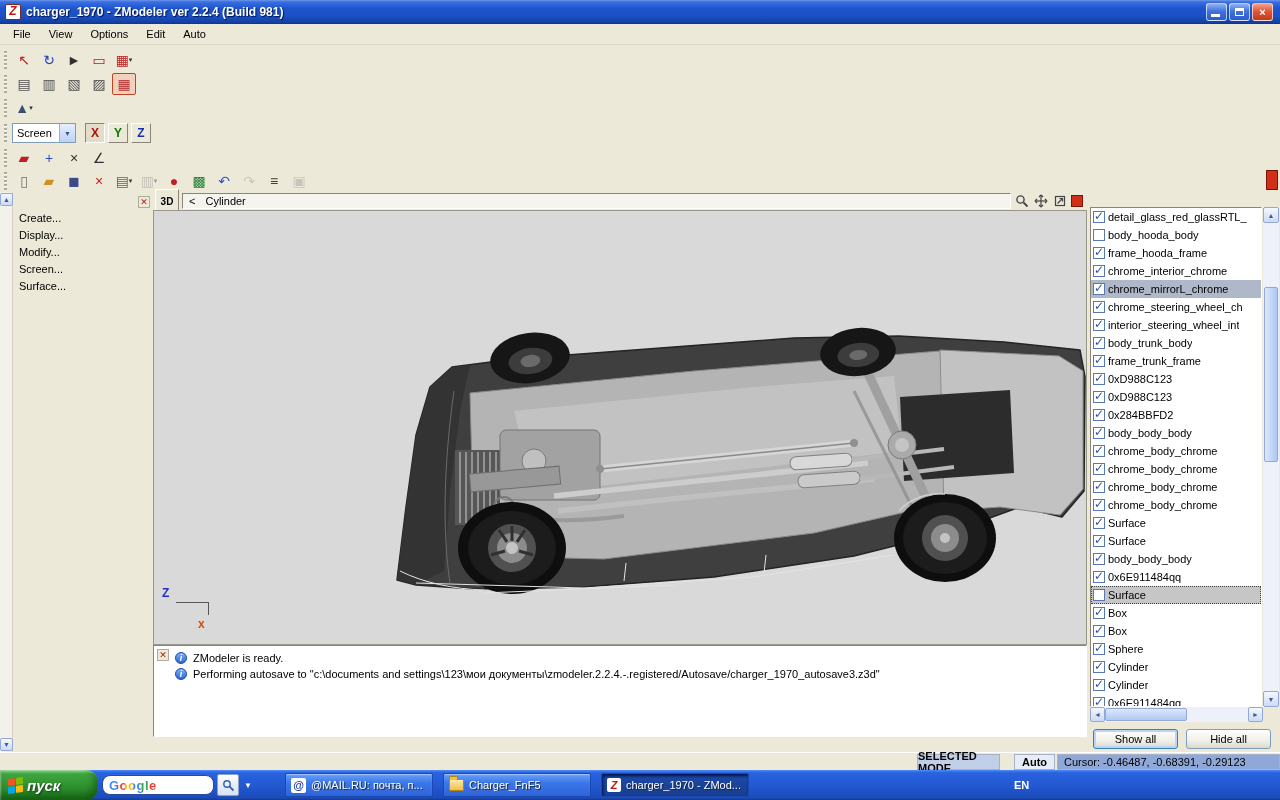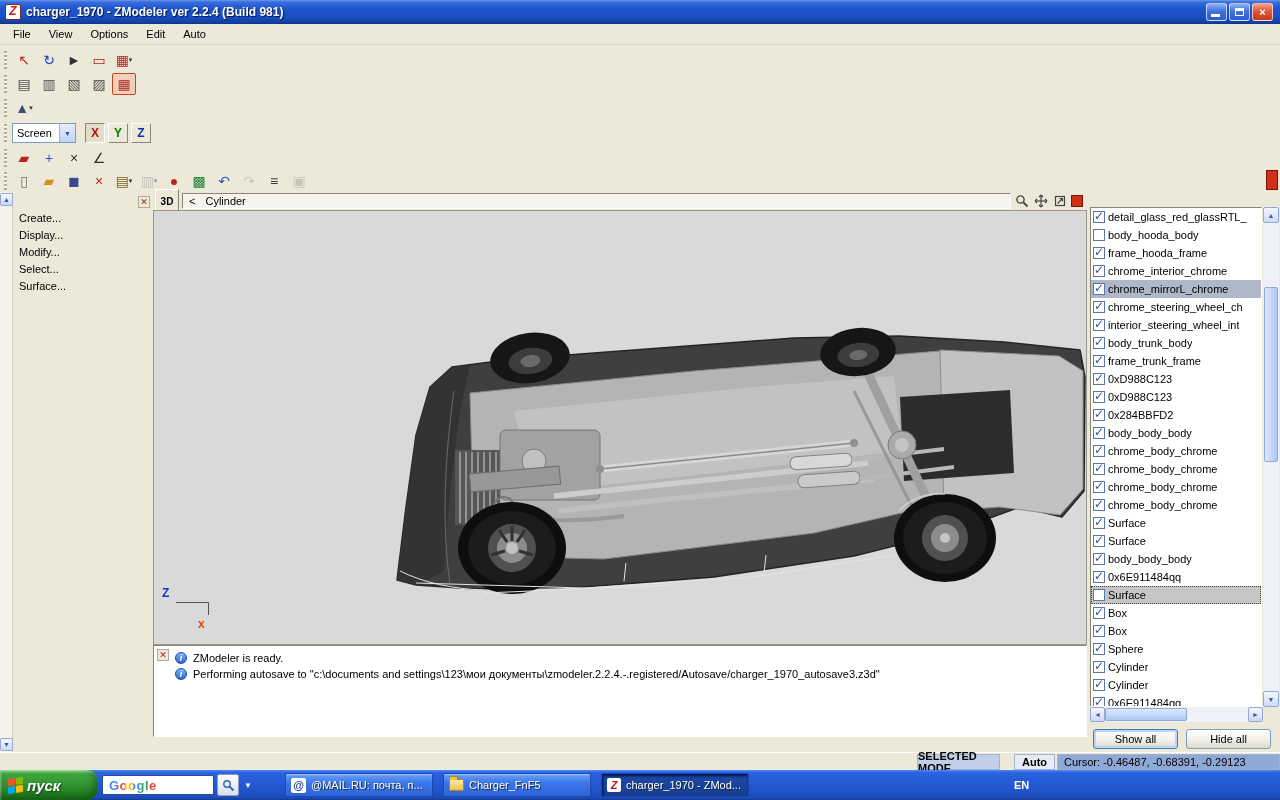--- a/index.html
+++ b/index.html
@@ -107,21 +107,21 @@
   .taskbar{position:absolute;left:0;top:770px;width:1280px;height:30px;
     background:linear-gradient(180deg,#4f8df8 0%,#2a62e0 9%,#2257cf 55%,#1c4cbb 92%,#15398f 100%)}
   .start-btn{position:absolute;left:0;top:0;width:98px;height:30px;border-radius:0 12px 12px 0;display:flex;align-items:center;gap:4px;padding-left:8px;
     background:linear-gradient(180deg,#7ed87e 0%,#3ea53e 14%,#2d8f2d 60%,#1e7a1e 100%);
     box-shadow:inset -3px -4px 8px rgba(8,60,8,.55), inset 1px 1px 2px rgba(255,255,255,.5)}
   .start-label{color:#fff;font-weight:bold;font-style:italic;font-size:15px;text-shadow:1px 1px 2px #133a13}
   .flag{display:grid;grid-template-columns:7px 7px;grid-template-rows:7px 7px;gap:1px;transform:skewY(-8deg)}
   .flag span{border-radius:1px;display:block}
   .f-r{background:#f35325}.f-g{background:#81bc06}.f-b{background:#05a6f0}.f-y{background:#ffba08}
   .deskbar{position:absolute;left:102px;top:4px;height:22px;display:flex;align-items:center;gap:3px}
-  .searchbox{width:112px;height:20px;background:#fff;border:1px solid #2a4a9a;border-radius:2px;display:flex;align-items:center;padding-left:6px}
+  .searchbox{width:112px;height:20px;background:#fff;border:1px solid #2a4a9a;border-radius:8px;display:flex;align-items:center;padding-left:6px}
   .google-mark{font-weight:bold;font-size:13px;letter-spacing:.5px;color:#8a929a}
   @supports (-webkit-background-clip:text){
     .google-mark{background:linear-gradient(90deg,#4285f4 0 16%,#ea4335 16% 33%,#fbbc05 33% 49%,#4285f4 49% 66%,#34a853 66% 83%,#ea4335 83% 100%);-webkit-background-clip:text;color:transparent}
   }
   .magbtn{width:22px;height:22px;background:linear-gradient(180deg,#fdfdfd,#d8e0ee);border:1px solid #8aa0c8;border-radius:2px;display:flex;align-items:center;justify-content:center}
   .deskbar-chevron{color:#fff;font-size:8px;padding-left:2px}
   .task{position:absolute;top:3px;height:24px;width:148px;border-radius:2px;border:1px solid #1a48b0;color:#fff;display:flex;align-items:center;gap:5px;padding:0 5px;
     background:linear-gradient(180deg,#6ba0f8,#3b77ea 40%,#2f63d8);box-shadow:inset 0 1px 1px rgba(255,255,255,.4)}
   .task.active{background:linear-gradient(180deg,#1c4aa8,#173e92);box-shadow:inset 1px 2px 3px #00114a}
   .tlabel{white-space:nowrap;overflow:hidden;font-size:11px;text-shadow:1px 1px 1px #123}
@@ -321,21 +321,21 @@
     <span class="sb-btn down">▼</span>
   </div>
 
   <div class="left-panel">
     <span class="xglyph">✕</span>
     <div class="lp-items">
 
     <div class="lp-item">Create...</div>
         <div class="lp-item">Display...</div>
         <div class="lp-item">Modify...</div>
-        <div class="lp-item">Select...</div>
+        <div class="lp-item">Screen...</div>
         <div class="lp-item">Surface...</div>
       </div>
   </div>
 
   <div class="viewport">
     <div class="vp-header">
       <span class="vp-mode">3D</span>
       <span class="vp-path">
         <span>&lt;</span>
         <span>Cylinder</span>

